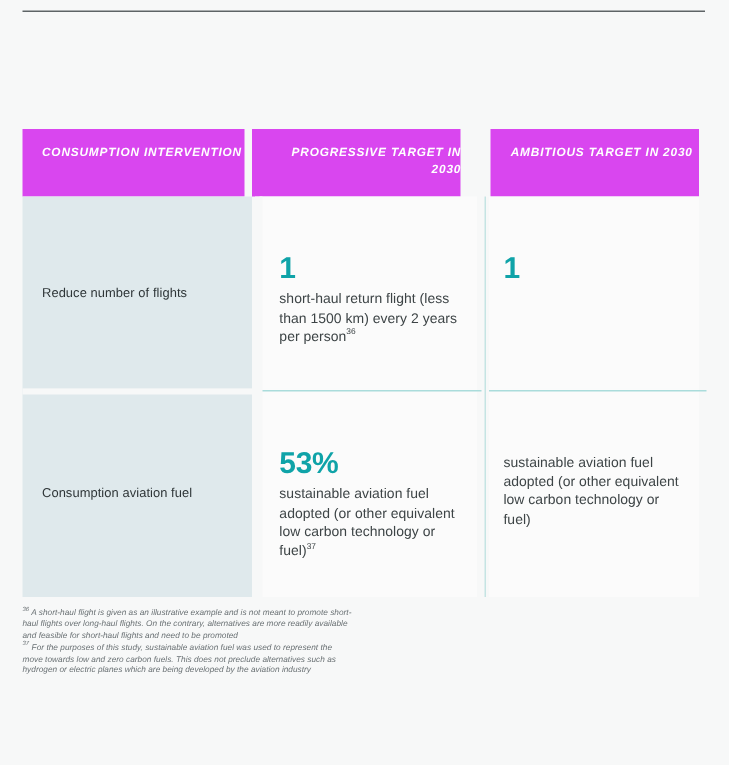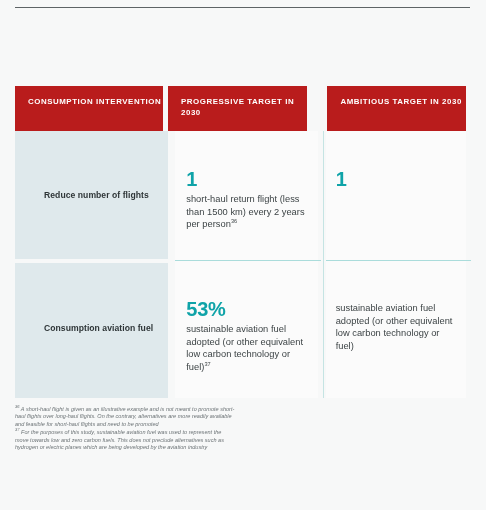--- a/index.html
+++ b/index.html
@@ -66,31 +66,32 @@
     width: 451px;
   }
   .row {
     display: flex;
     width: 100%;
   }
 
   
   .head-row { height: 45px; }
   .head-cell {
-    background: #b91c1c;
+    background: #d946ef;
     color: #ffffff;
     font-weight: bold;
     font-size: 7.9px;
     letter-spacing: 0.55px;
     line-height: 10.5px;
     padding: 11px 0 0 13px;
     box-sizing: border-box;
+    font-style: italic;
   }
   .head-cell.c1 { width: 155px; }
-  .head-cell.c2 { width: 146px; margin-left: 5px; }
+  .head-cell.c2 { width: 146px; margin-left: 5px; text-align: right; }
   .head-cell.c3 { width: 145px; margin-left: 20px; }
 
   
   .body-row { position: relative; }
   .body-row.r1 { height: 128px; }
   .body-row.r2 { height: 139px; }
 
   .cell {
     box-sizing: border-box;
     position: relative;
@@ -111,25 +112,24 @@
   }
   .cell.c3 {
     width: 145px;
     margin-left: 5px;
     background: #fbfbfb;
     padding: 0 8px 0 13px;
   }
 
   .c1-label {
     color: #2e3537;
-    font-weight: bold;
+    font-weight: normal;
     font-size: 8.6px;
     line-height: 11px;
     letter-spacing: 0.05px;
-    margin-left: 16px;
   }
 
   .value-block {
     position: absolute;
     left: 13px;
     right: 8px;
   }
   .body-row.r1 .value-block { top: 38px; }
   .body-row.r2 .value-block { top: 40px; }
 

